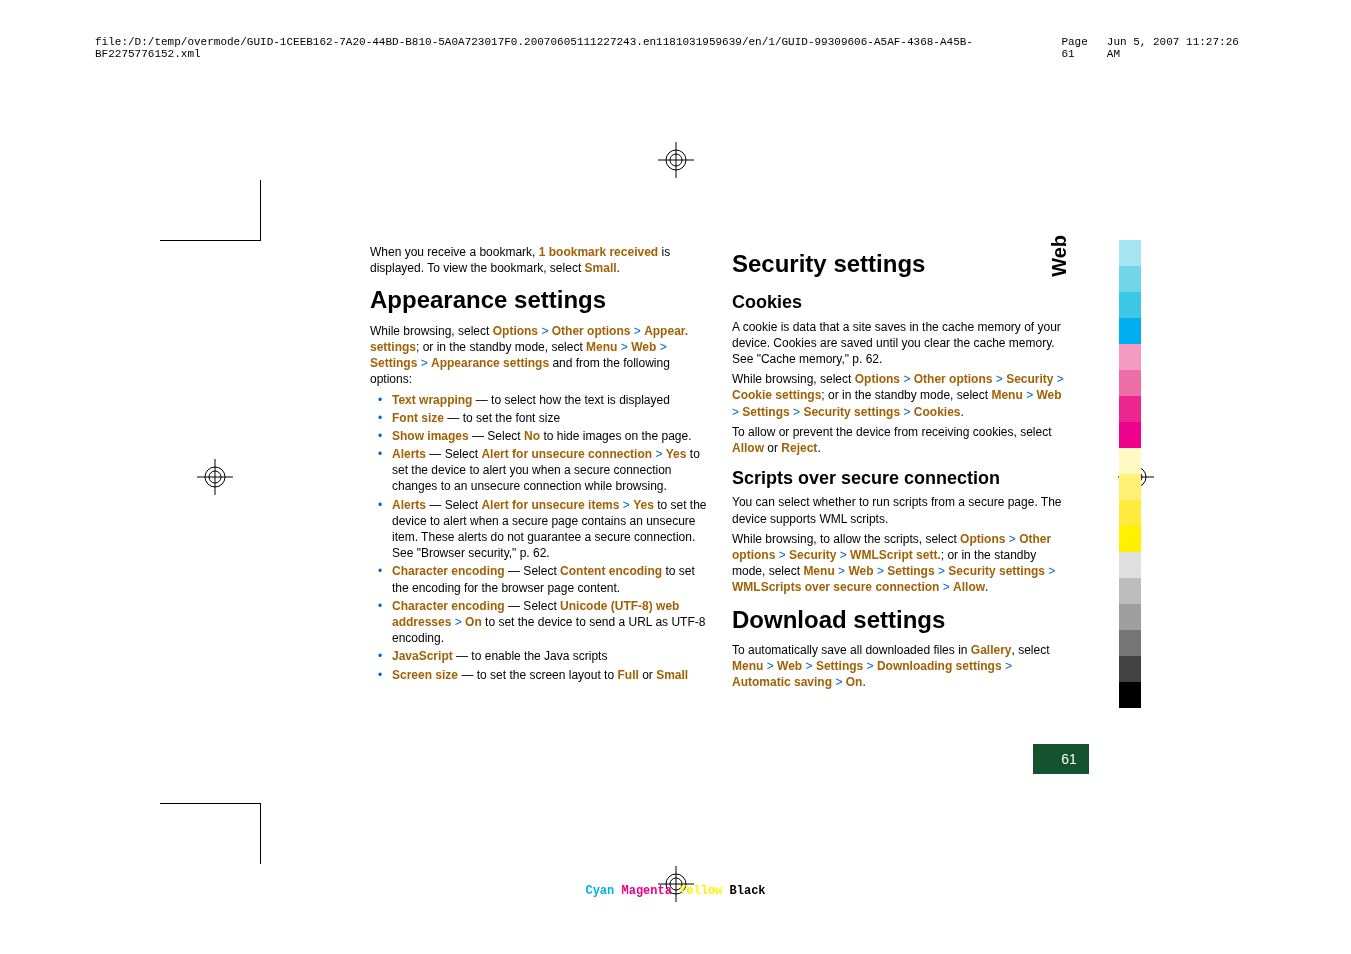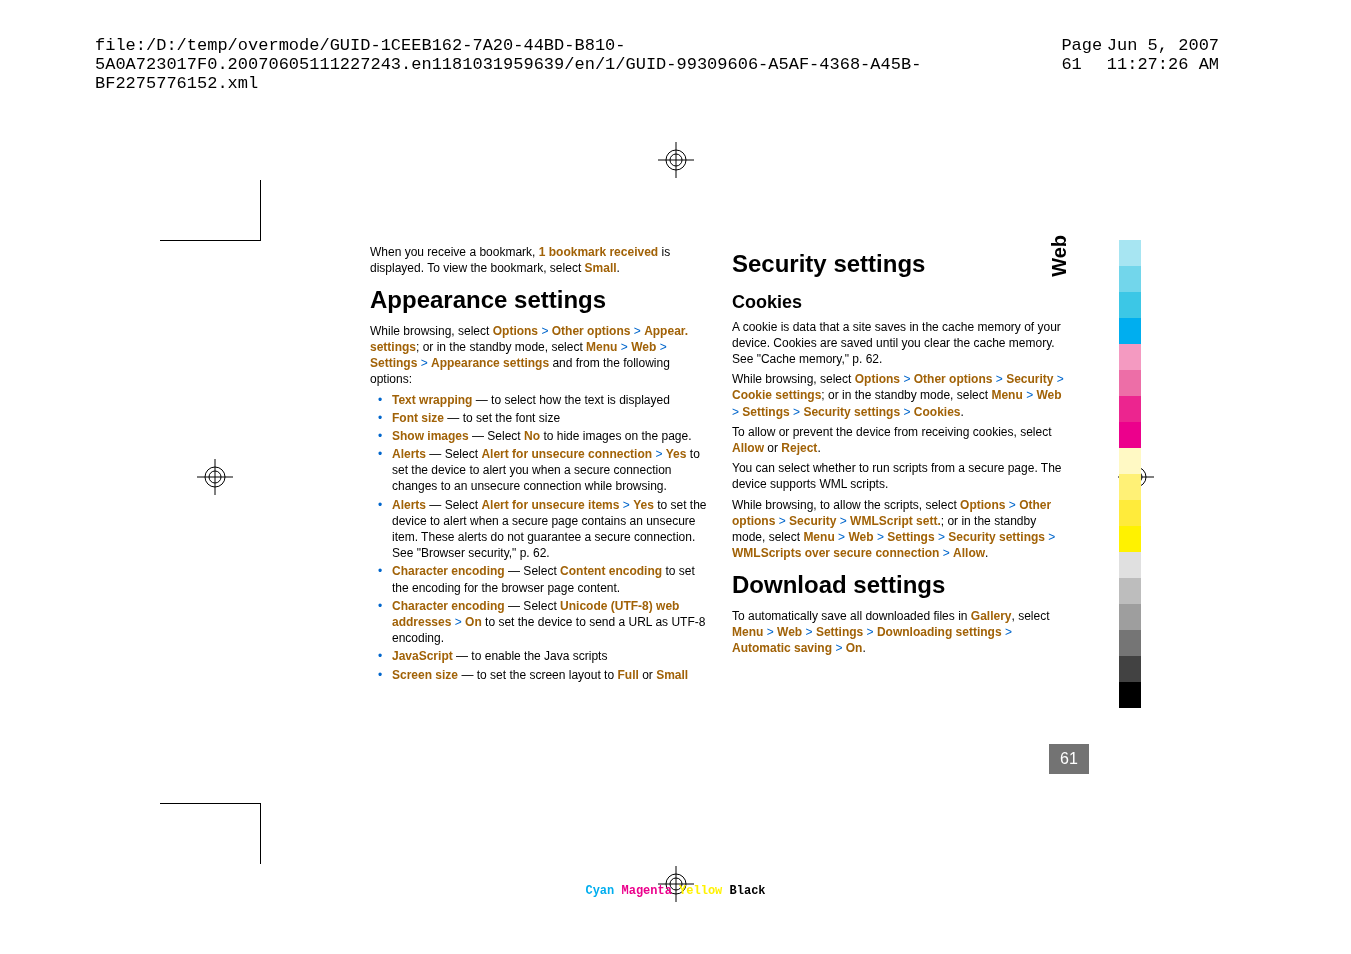--- a/index.html
+++ b/index.html
@@ -7,21 +7,21 @@
     padding: 0;
     font-family: Arial, Helvetica, sans-serif;
     background: #fff;
     width: 1351px;
     height: 954px;
     position: relative;
     overflow: hidden;
   }
   .header-line {
     font-family: "Courier New", monospace;
-    font-size: 17px;
+    font-size: 11px;
     position: absolute;
     top: 36px;
     left: 95px;
     right: 95px;
     display: flex;
     justify-content: space-between;
   }
   .crop-tl, .crop-tr, .crop-bl, .crop-br {
     position: absolute;
     width: 100px;
@@ -90,26 +90,27 @@
     font-weight: bold;
     writing-mode: vertical-rl;
     transform: rotate(180deg);
   }
   .page-num-box {
     position: absolute;
     right: 262px;
     top: 744px;
     width: 40px;
     height: 30px;
-    background: #737373;
+    background: #14532d;
     color: #fff;
-    font-size: 16px;
+    font-size: 14px;
     display: flex;
     align-items: center;
     justify-content: center;
+    padding-left: 16px;
   }
   .color-bars {
     position: absolute;
     right: 210px;
     top: 240px;
     width: 22px;
   }
   .color-bars div {
     height: 26px;
     width: 22px;
@@ -198,20 +199,21 @@
   <div class="col">
     <h1 class="section">Security settings</h1>
     <h2 class="sub">Cookies</h2>
     <p>A cookie is data that a site saves in the cache memory of your device. Cookies are saved until you clear the cache memory. See "Cache memory," p. 62.</p>
     <p>
       <span>While browsing, select </span><span class="blue">Options</span> <span class="blue-n gt">&gt;</span> <span class="blue">Other options</span> <span class="blue-n gt">&gt;</span> <span class="blue">Security</span> <span class="blue-n gt">&gt;</span> <span class="blue">Cookie settings</span><span>; or in the standby mode, select </span><span class="blue">Menu</span> <span class="blue-n gt">&gt;</span> <span class="blue">Web</span> <span class="blue-n gt">&gt;</span> <span class="blue">Settings</span> <span class="blue-n gt">&gt;</span> <span class="blue">Security settings</span> <span class="blue-n gt">&gt;</span> <span class="blue">Cookies</span><span>.</span>
     </p>
     <p>
       <span>To allow or prevent the device from receiving cookies, select </span><span class="blue">Allow</span><span> or </span><span class="blue">Reject</span><span>.</span>
     </p>
+    <h2 class="sub">Scripts over secure connection</h2>
     <p>You can select whether to run scripts from a secure page. The device supports WML scripts.</p>
     <p>
       <span>While browsing, to allow the scripts, select </span><span class="blue">Options</span> <span class="blue-n gt">&gt;</span> <span class="blue">Other options</span> <span class="blue-n gt">&gt;</span> <span class="blue">Security</span> <span class="blue-n gt">&gt;</span> <span class="blue">WMLScript sett.</span><span>; or in the standby mode, select </span><span class="blue">Menu</span> <span class="blue-n gt">&gt;</span> <span class="blue">Web</span> <span class="blue-n gt">&gt;</span> <span class="blue">Settings</span> <span class="blue-n gt">&gt;</span> <span class="blue">Security settings</span> <span class="blue-n gt">&gt;</span> <span class="blue">WMLScripts over secure connection</span> <span class="blue-n gt">&gt;</span> <span class="blue">Allow</span><span>.</span>
     </p>
     <h1 class="section">Download settings</h1>
     <p>
       <span>To automatically save all downloaded files in </span><span class="blue">Gallery</span><span>, select </span><span class="blue">Menu</span> <span class="blue-n gt">&gt;</span> <span class="blue">Web</span> <span class="blue-n gt">&gt;</span> <span class="blue">Settings</span> <span class="blue-n gt">&gt;</span> <span class="blue">Downloading settings</span> <span class="blue-n gt">&gt;</span> <span class="blue">Automatic saving</span> <span class="blue-n gt">&gt;</span> <span class="blue">On</span><span>.</span>
     </p>
   </div>
 </div>

